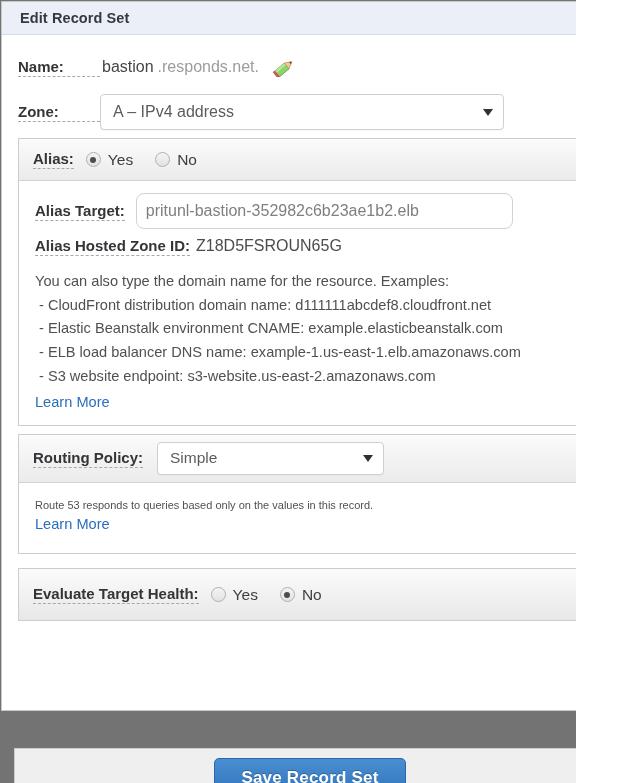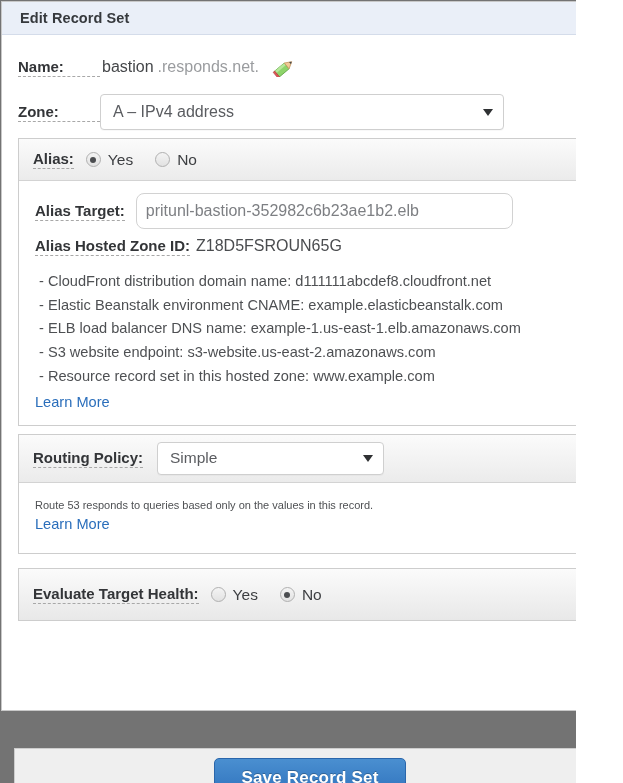--- a/index.html
+++ b/index.html
@@ -397,25 +397,25 @@
               <span>pritunl-bastion-352982c6b23ae1b2.elb</span>
             </div>
           </div>
 
           <div class="zone-row">
             <span class="zone-label">Alias Hosted Zone ID:</span>
             <span class="zone-value">Z18D5FSROUN65G</span>
           </div>
 
           <div class="help-block">
+            <div class="help-line">You can also type the domain name for the resource. Examples:</div>
             <div class="help-line indent">-  CloudFront distribution domain name: d111111abcdef8.cloudfront.net</div>
             <div class="help-line indent">-  Elastic Beanstalk environment CNAME: example.elasticbeanstalk.com</div>
             <div class="help-line indent">-  ELB load balancer DNS name: example-1.us-east-1.elb.amazonaws.com</div>
             <div class="help-line indent">-  S3 website endpoint: s3-website.us-east-2.amazonaws.com</div>
-            <div class="help-line indent">-  Resource record set in this hosted zone: www.example.com</div>
             <span class="learn-more">Learn More</span>
           </div>
         </div>
       </div>
 
       <div class="section">
         <div class="section-head tall">
           <span class="section-head-label">Routing Policy:</span>
           <div class="select select-routing" style="margin-left:14px;">
             <span>Simple</span>

